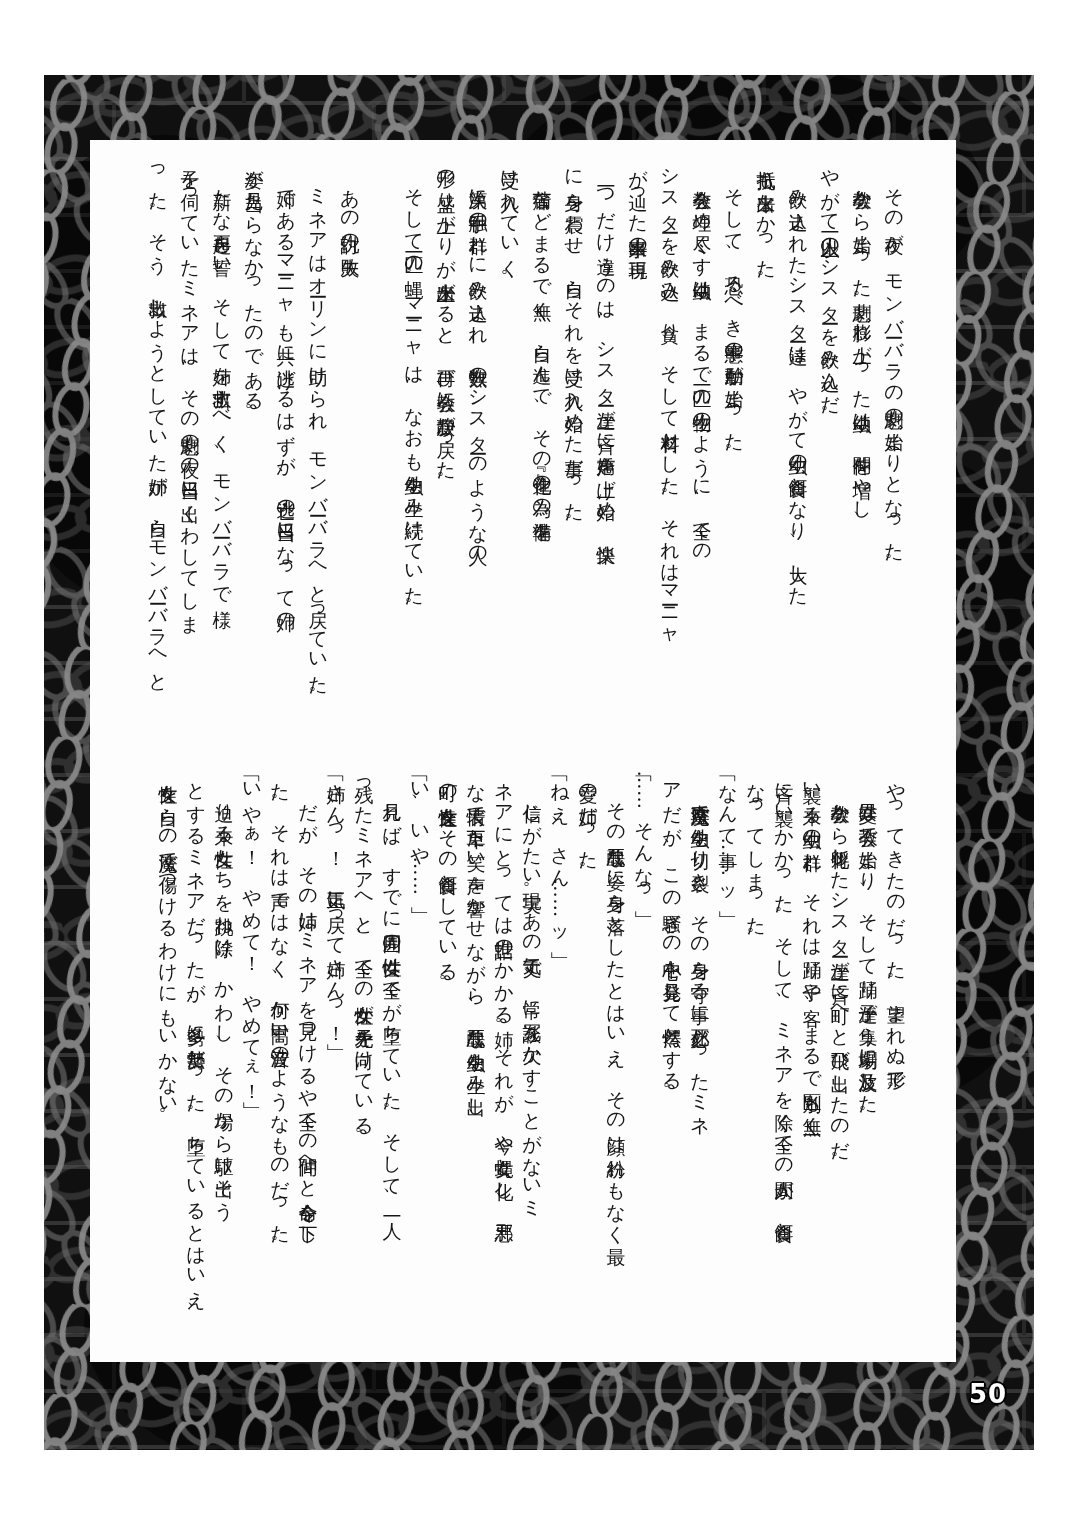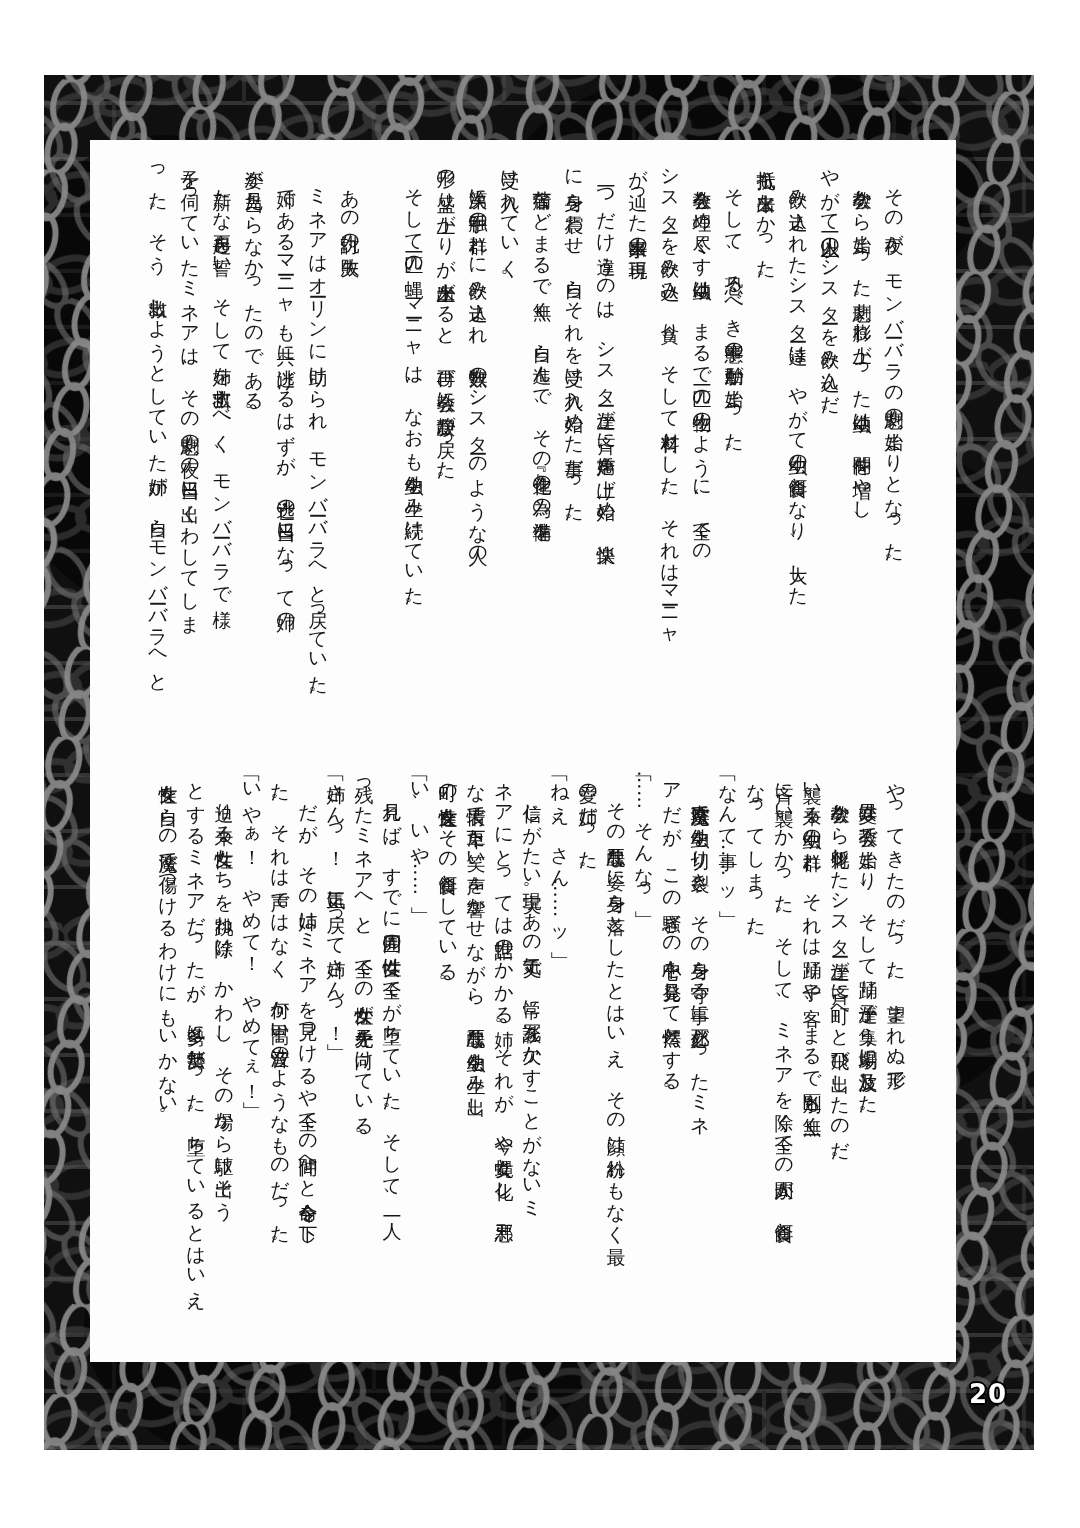--- a/index.html
+++ b/index.html
@@ -122,15 +122,15 @@
           <p class="col">「姉さんっ！　正気に戻って姉さんっ！」</p>
           <p class="col">　だが、その姉はミネアを見つけるや全ての仲間へと命令を下し</p>
           <p class="col">た。それは声ではなく、何か甲高い音波のようなものだった。</p>
           <p class="col">「いやぁ！　やめて！　やめてぇ！」</p>
           <p class="col">　迫り来る女性たちを跳ね除け、かわし、その場から駆け出そう</p>
           <p class="col">とするミネアだったが、多勢に無勢だった。堕ちているとはいえ、</p>
           <p class="col">女性を自らの魔法で傷つけるわけにもいかない。</p>
         </div>
     </div>
 
-    <div class="pageno">20</div>
+    <div class="pageno">50</div>
   </div>
 </div>
 
 </body></html>

